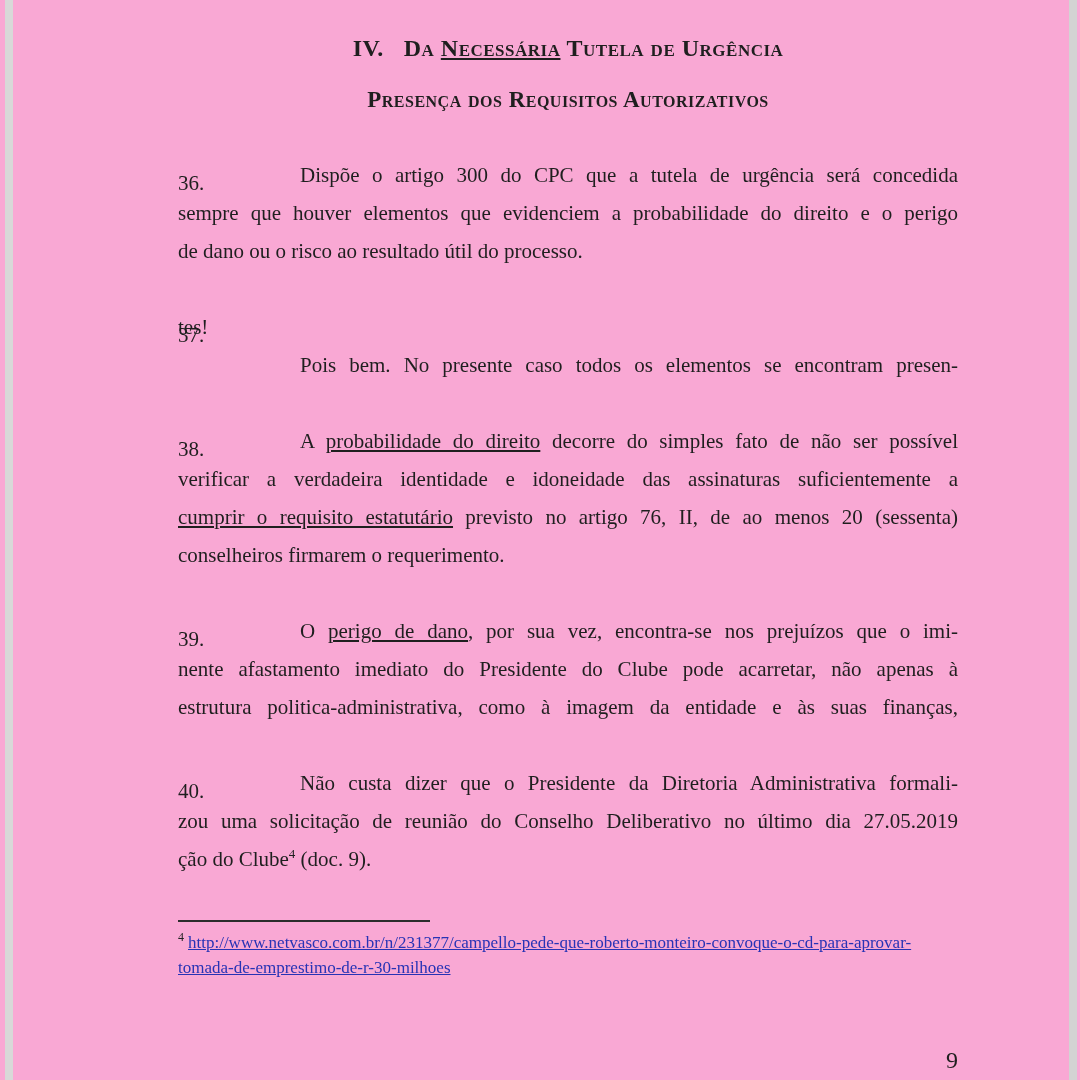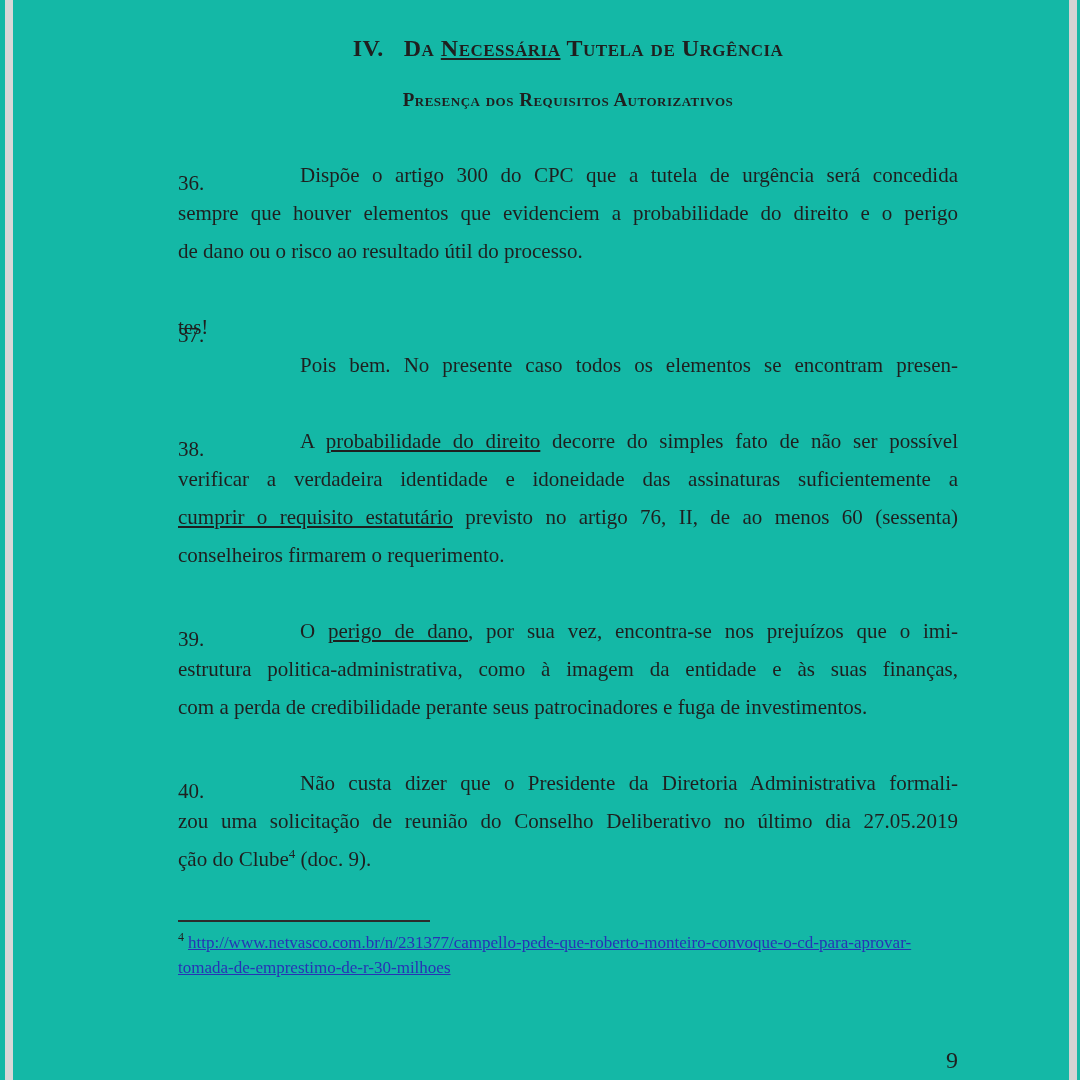--- a/index.html
+++ b/index.html
@@ -4,21 +4,21 @@
 <style>
   html, body {
     margin: 0;
     padding: 0;
     background: #ffffff;
   }
   .page {
     position: relative;
     width: 1080px;
     height: 1080px;
-    background: #14b8a6;
+    background: #f9a8d4;
     overflow: hidden;
     font-family: "Liberation Serif", serif;
     color: #1f1f1f;
   }
   .edge {
     position: absolute;
     top: 0;
     bottom: 0;
     width: 8px;
     background: #d8d8d8;
@@ -37,21 +37,21 @@
   .h1 {
     font-size: 24px;
     font-weight: bold;
     font-variant: small-caps;
     line-height: 40px;
     letter-spacing: 0.5px;
   }
   .h1 .hnum { margin-right: 20px; font-variant: normal; }
   .h2 {
     margin-top: 12px;
-    font-size: 19px;
+    font-size: 23px;
     font-weight: bold;
     font-variant: small-caps;
     line-height: 40px;
     letter-spacing: 0.5px;
   }
 
   
   #paragraphs { margin-top: 36px; font-size: 21px; }
   .para {
     position: relative;
@@ -135,28 +135,28 @@
         </div>
         <div class="para">
           <span class="pnum">37.</span>
           <div class="line last"><span>tes!</span></div>
           <div class="line first"><span>Pois bem. No presente caso todos os elementos se encontram presen-</span></div>
         </div>
         <div class="para">
           <span class="pnum">38.</span>
           <div class="line first"><span>A </span><span class="u">probabilidade do direito</span><span> decorre do simples fato de não ser possível</span></div>
           <div class="line"><span>verificar a verdadeira identidade e idoneidade das assinaturas suficientemente a</span></div>
-          <div class="line"><span class="u">cumprir o requisito estatutário</span><span> previsto no artigo 76, II, de ao menos 60 (sessenta)</span></div>
+          <div class="line"><span class="u">cumprir o requisito estatutário</span><span> previsto no artigo 76, II, de ao menos 20 (sessenta)</span></div>
           <div class="line last"><span>conselheiros firmarem o requerimento.</span></div>
         </div>
         <div class="para">
           <span class="pnum">39.</span>
           <div class="line first"><span>O </span><span class="u">perigo de dano</span><span>, por sua vez, encontra-se nos prejuízos que o imi-</span></div>
+          <div class="line"><span>nente afastamento imediato do Presidente do Clube pode acarretar, não apenas à</span></div>
           <div class="line"><span>estrutura politica-administrativa, como à imagem da entidade e às suas finanças,</span></div>
-          <div class="line last"><span>com a perda de credibilidade perante seus patrocinadores e fuga de investimentos.</span></div>
         </div>
         <div class="para">
           <span class="pnum">40.</span>
           <div class="line first"><span>Não custa dizer que o Presidente da Diretoria Administrativa formali-</span></div>
           <div class="line"><span>zou uma solicitação de reunião do Conselho Deliberativo no último dia 27.05.2019</span></div>
           <div class="line last"><span>ção do Clube</span><span class="sup">4</span><span> (doc. 9).</span></div>
         </div>
       </div>
 
     <div class="footnote-block">

